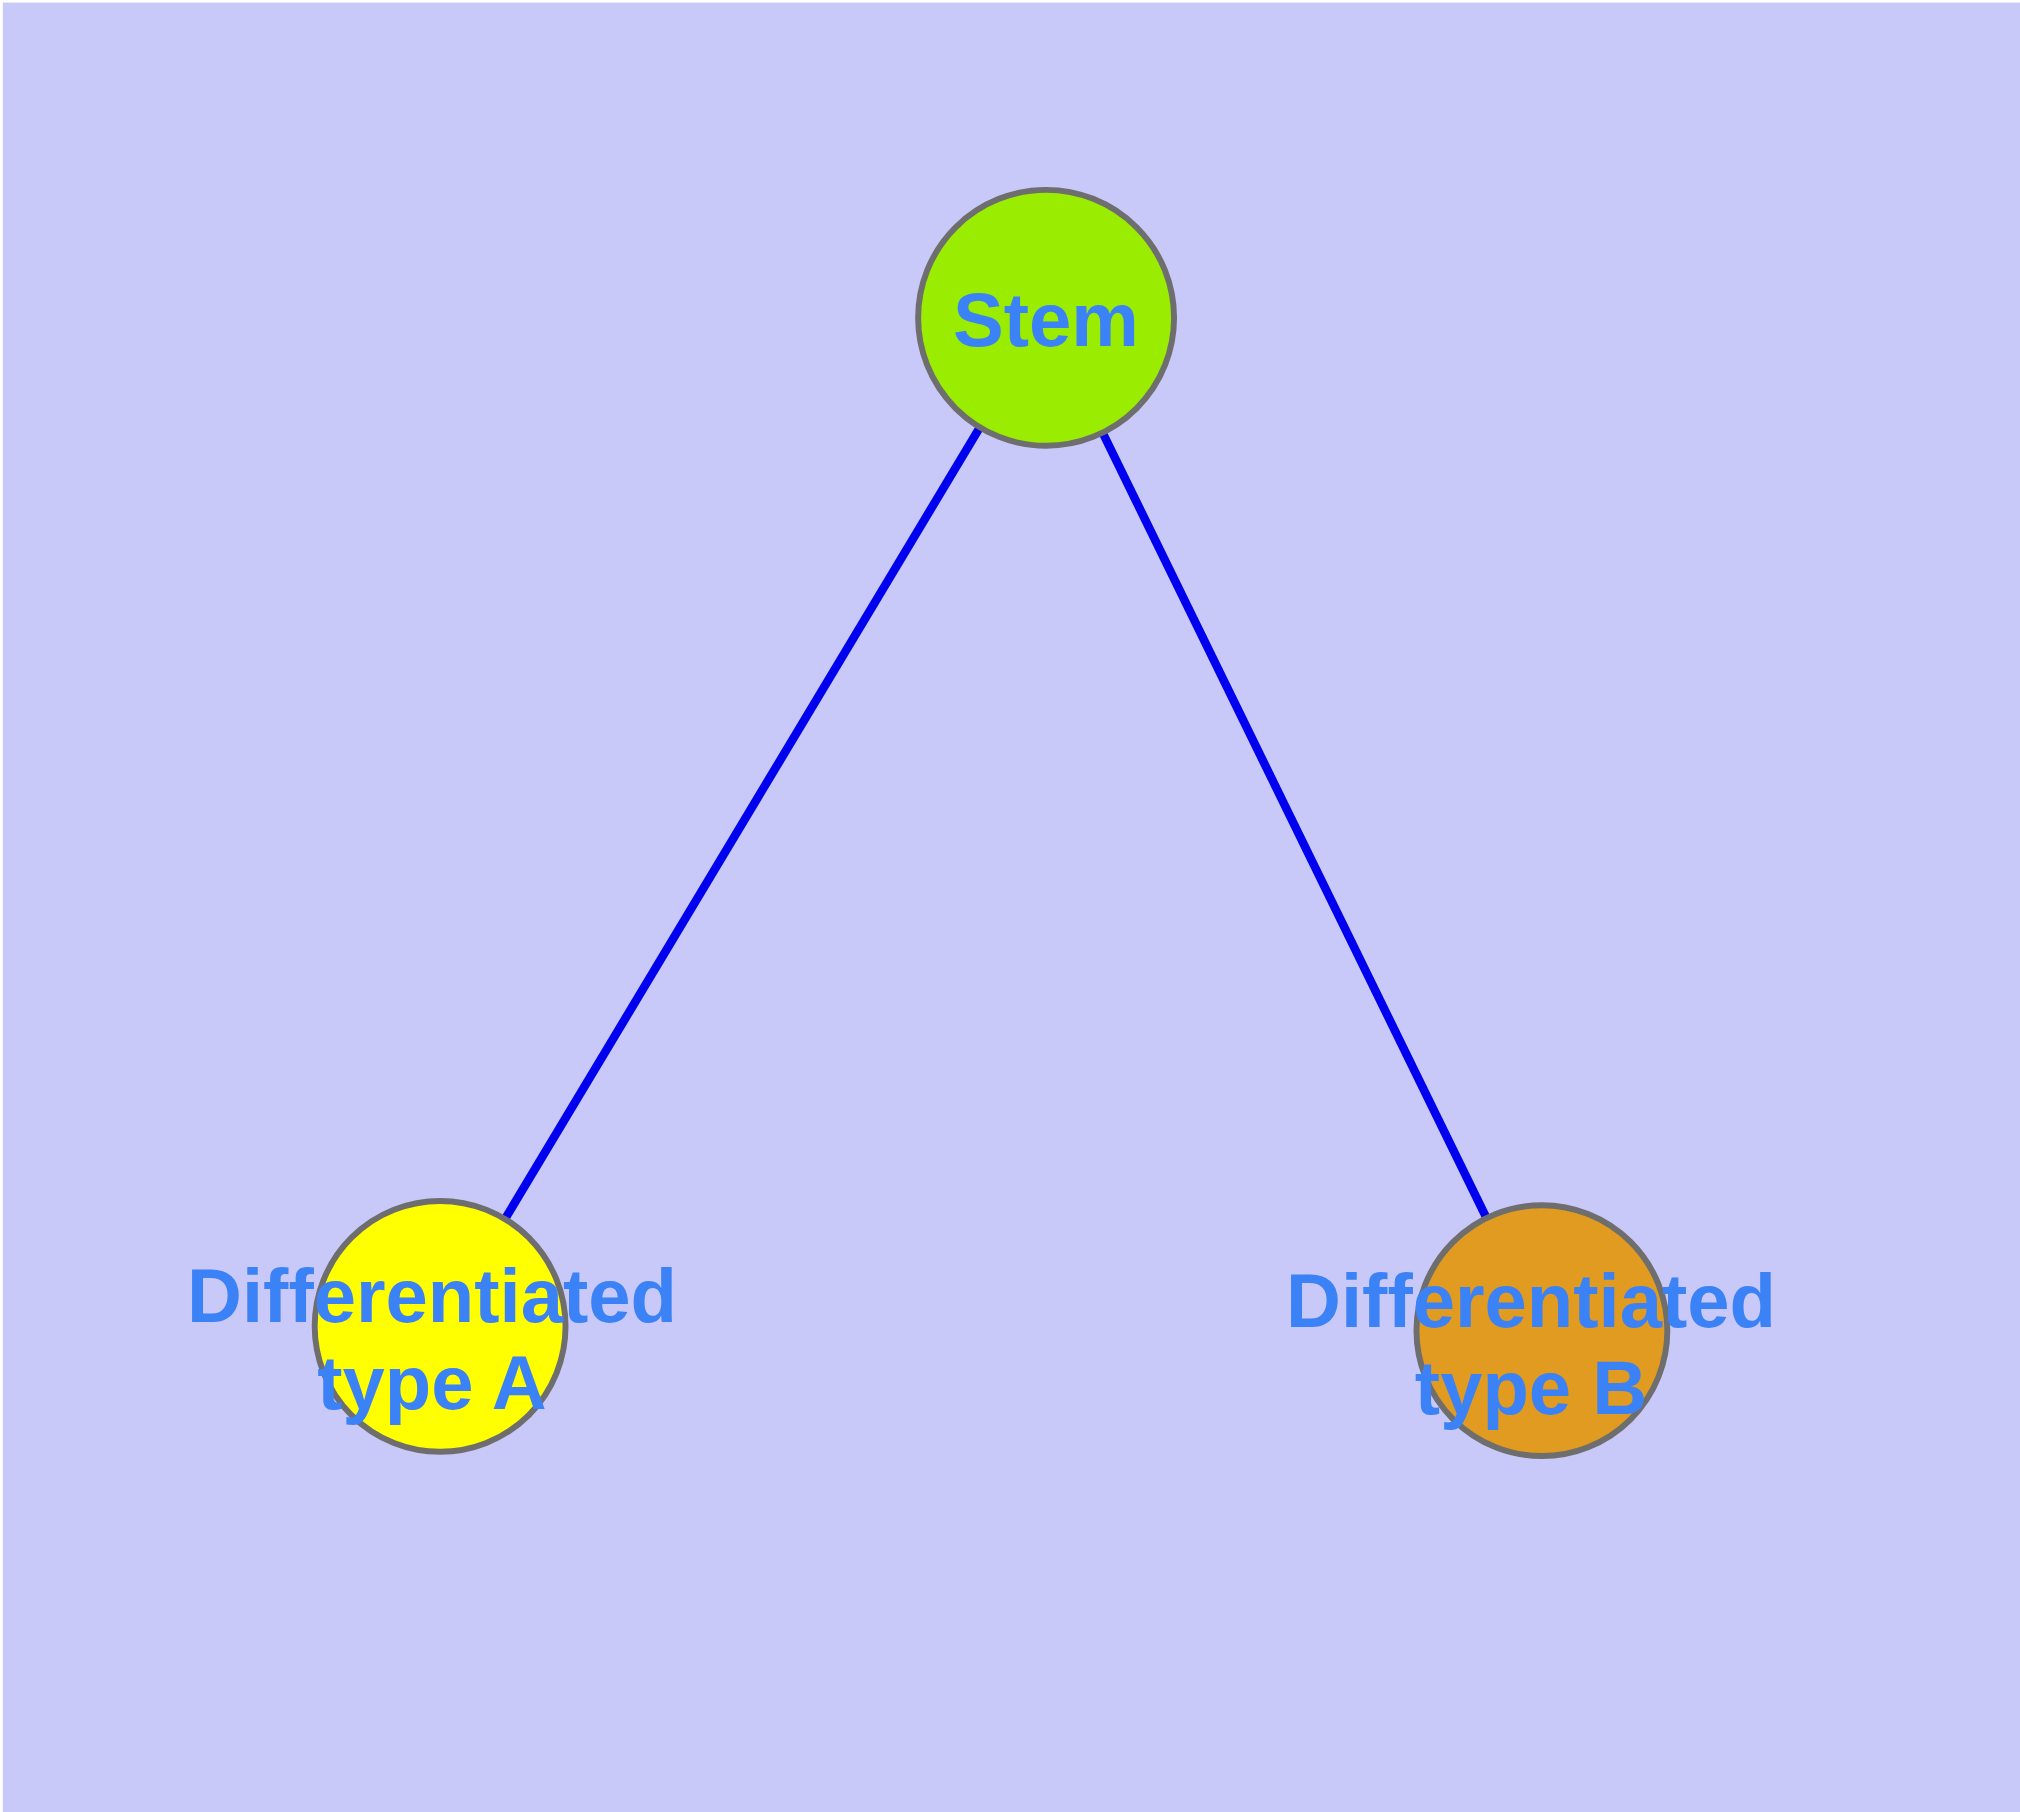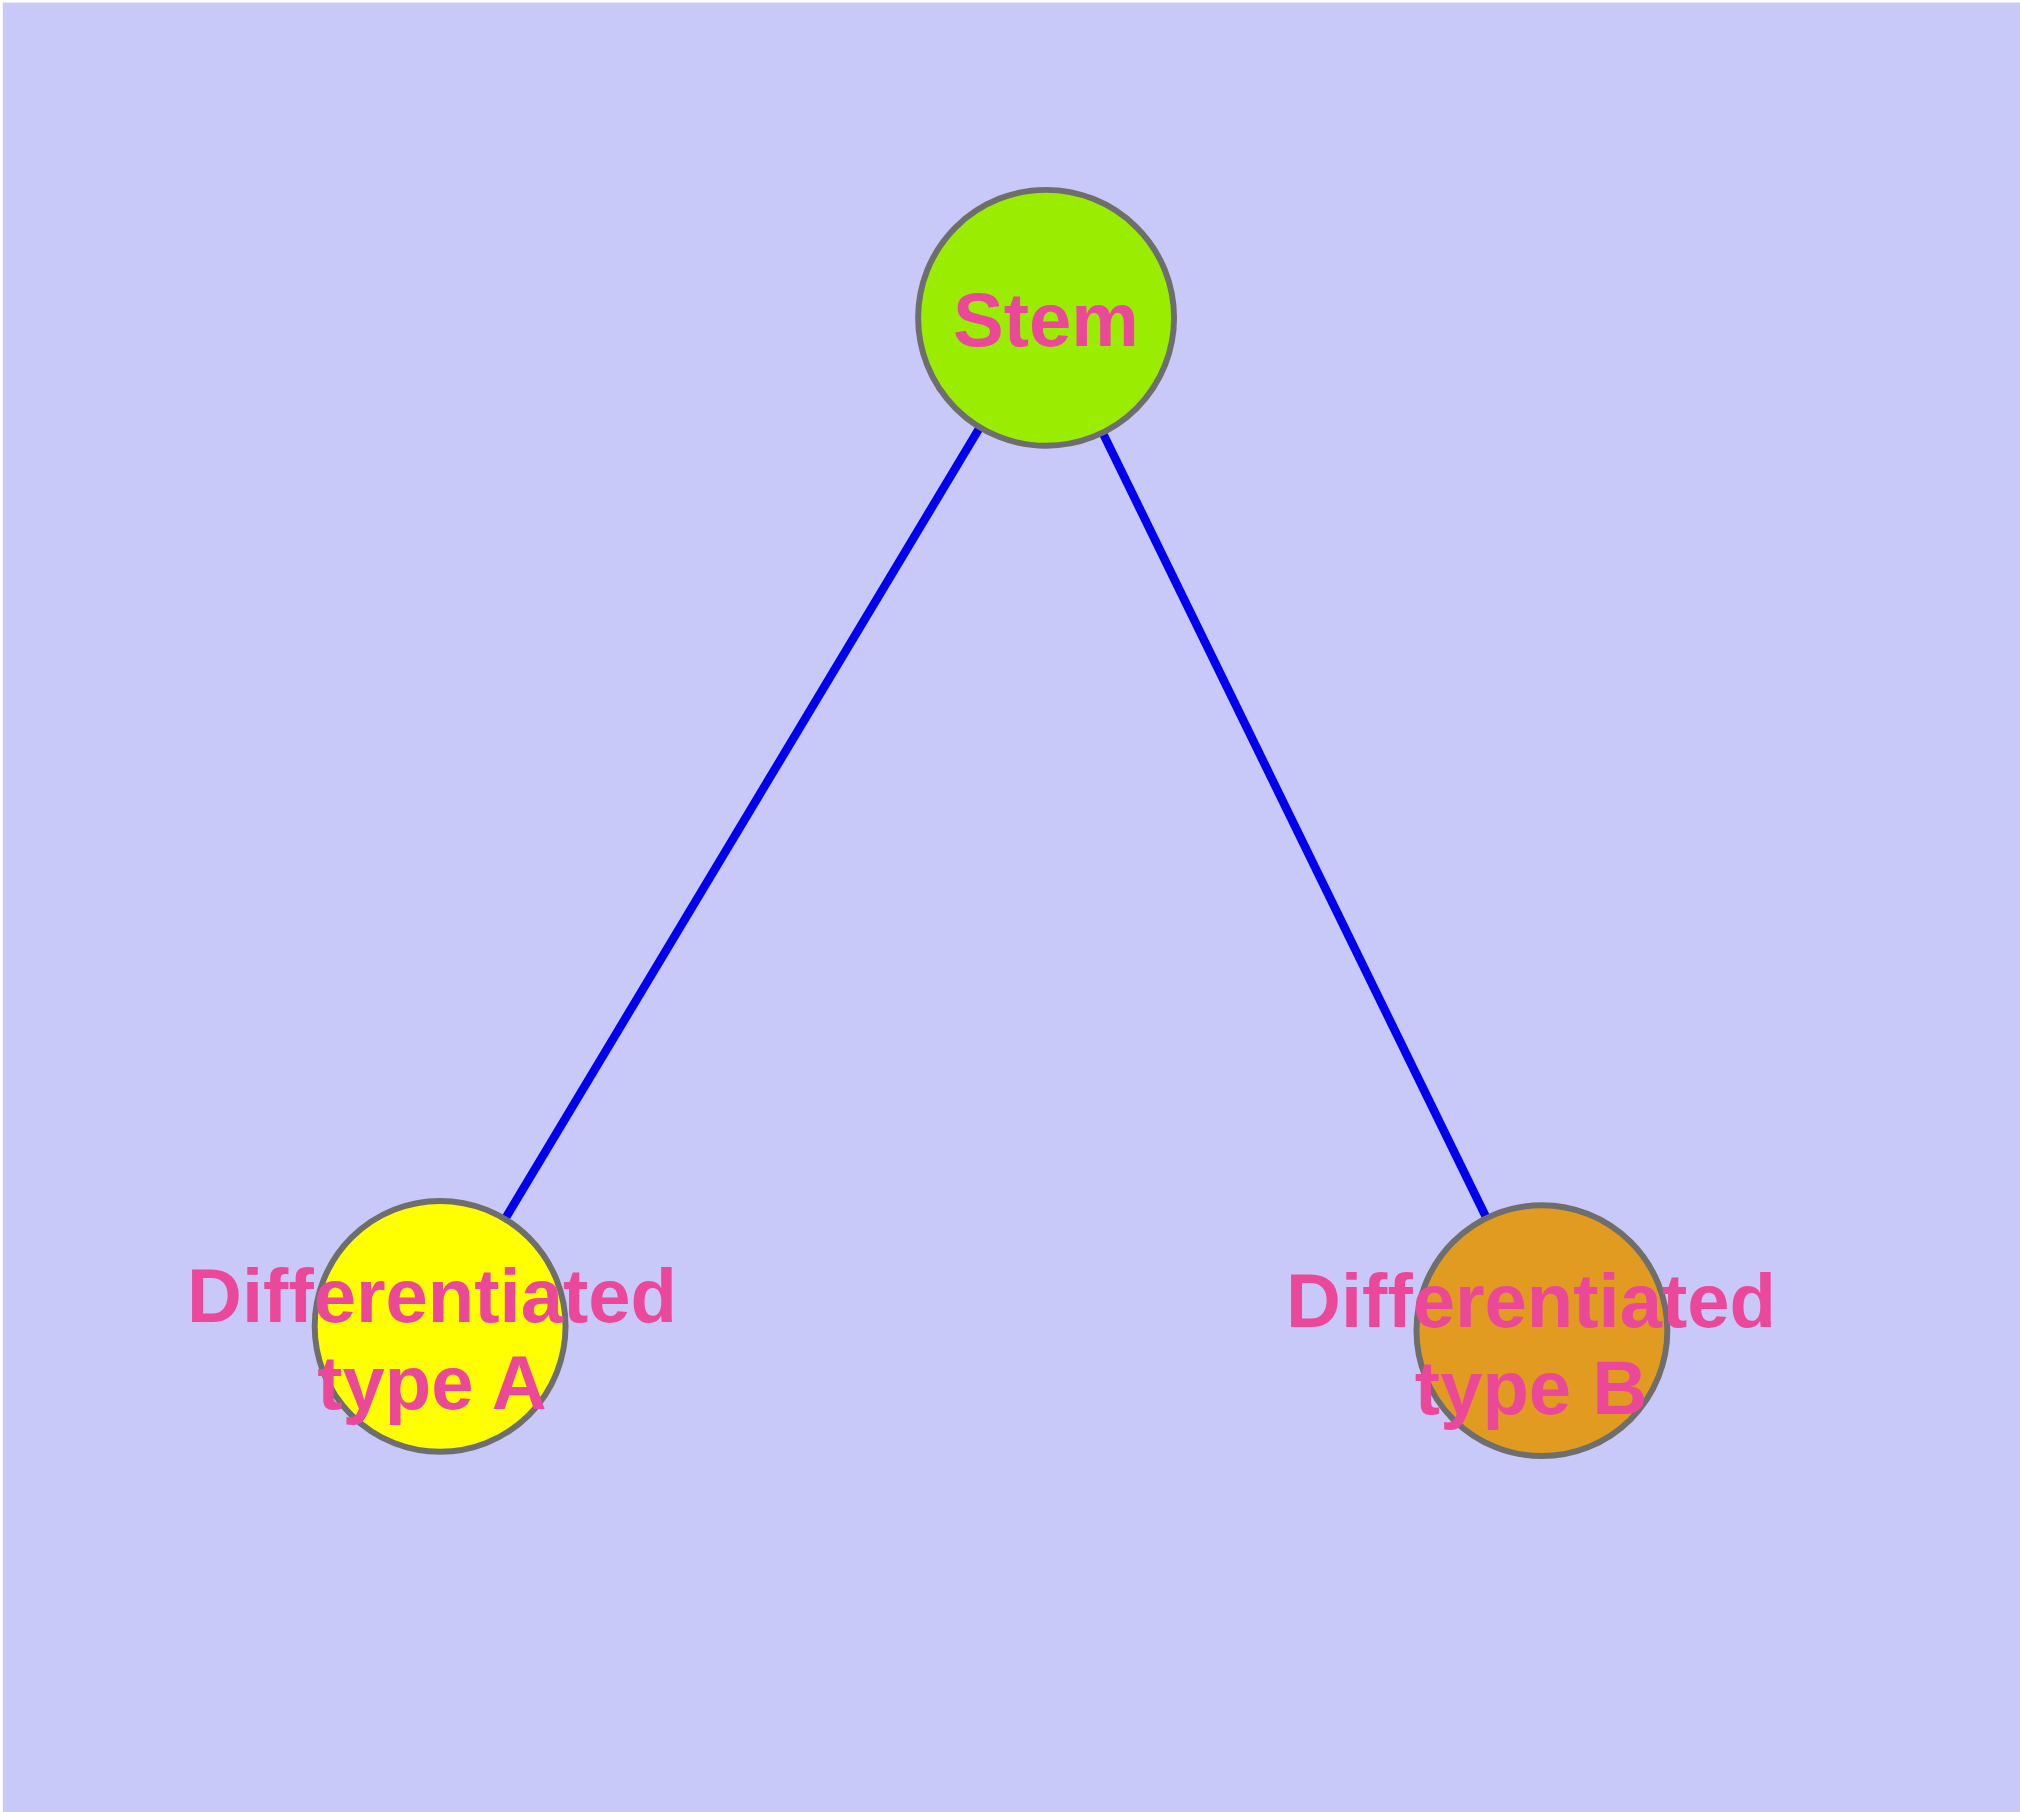--- a/index.html
+++ b/index.html
@@ -20,21 +20,21 @@
     top: 0;
     display: block;
   }
   .node-label {
     position: absolute;
     transform: translate(-50%, -50%);
     font-family: "Liberation Sans", sans-serif;
     font-weight: bold;
     font-size: 76px;
     line-height: 1.15;
-    color: #ec4899;
+    color: #3b82f6;
     white-space: pre-line;
     text-align: center;
     pointer-events: none;
   }
 </style>
 </head>
 <body>
 
 <div class="canvas">
 

